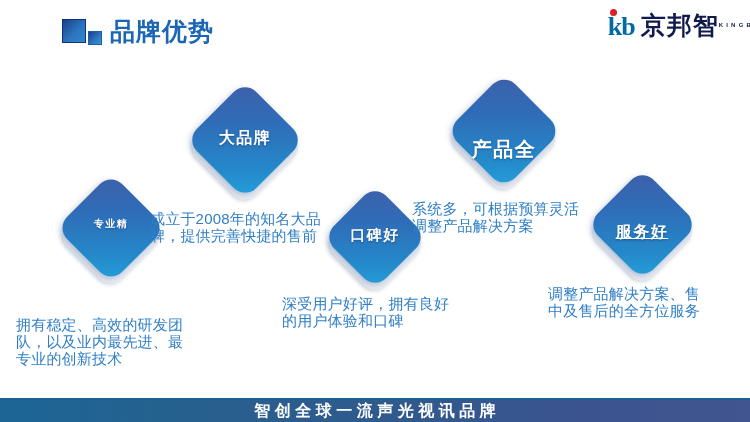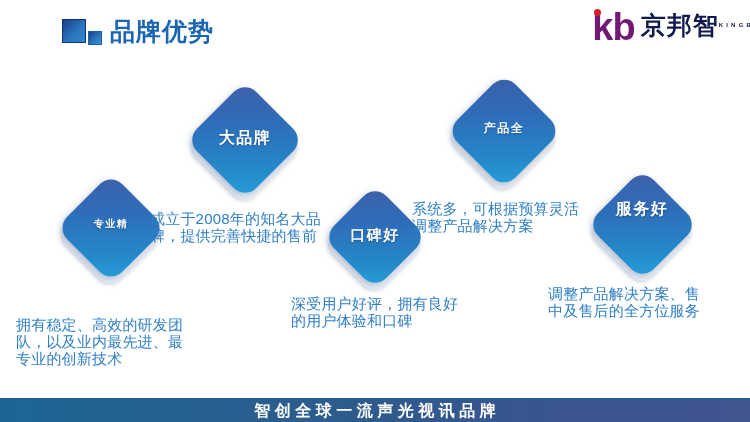--- a/index.html
+++ b/index.html
@@ -56,26 +56,26 @@
   
   #logo {
     position: absolute;
     right: 12px; top: 12px;
     height: 34px;
     display: flex;
     align-items: flex-start;
   }
   .logo-kb {
     position: relative;
-    font-size: 38px;
-    font-weight: bold;
-    color: #701a75;
+    font-size: 26px;
+    font-weight: bold;
+    color: #0369a1;
     line-height: 30px;
     letter-spacing: -1px;
-    font-family: Liberation Sans, sans-serif;
+    font-family: Liberation Serif, serif;
   }
   .logo-dot {
     position: absolute;
     left: 2px; top: -3px;
     width: 7px; height: 7px;
     border-radius: 50%;
     background: #d81f26;
   }
   .logo-cn-wrap {
     margin-left: 6px;
@@ -194,33 +194,33 @@
         <div class="diamond" style="width: 84px; height: 84px;"></div>
         <div class="diamond-label" style="font-size: 16px; top: 30.48px;">大品牌</div>
       </div>
       <div class="node-desc" style="left: 150px; top: 210px; width: 190px; white-space: pre-line;">成立于2008年的知名大品
 牌，提供完善快捷的售前</div>
       <div class="node" style="left: 338px; top: 200px; width: 74px; height: 74px;">
         <div class="diamond-shadow" style="width: 74px; height: 74px; left: 0px; top: 7px;"></div>
         <div class="diamond" style="width: 74px; height: 74px;"></div>
         <div class="diamond-label" style="font-size: 15px; top: 26.2px;">口碑好</div>
       </div>
-      <div class="node-desc" style="left: 291px; top: 295px; width: 186px; white-space: pre-line;">深受用户好评，拥有良好
+      <div class="node-desc" style="left: 282px; top: 295px; width: 186px; white-space: pre-line;">深受用户好评，拥有良好
 的用户体验和口碑</div>
       <div class="node" style="left: 463px; top: 90px; width: 82px; height: 82px;">
         <div class="diamond-shadow" style="width: 82px; height: 82px; left: 0px; top: 7px;"></div>
         <div class="diamond" style="width: 82px; height: 82px;"></div>
-        <div class="diamond-label" style="font-size: 12px; top: 30px;">产品全</div>
+        <div class="diamond-label" style="font-size: 20px; top: 46px;">产品全</div>
       </div>
       <div class="node-desc" style="left: 412px; top: 200px; width: 186px; white-space: pre-line;">系统多，可根据预算灵活
 调整产品解决方案</div>
       <div class="node" style="left: 602.5px; top: 184.5px; width: 79px; height: 79px;">
         <div class="diamond-shadow" style="width: 79px; height: 79px; left: 0px; top: 7px;"></div>
         <div class="diamond" style="width: 79px; height: 79px;"></div>
-        <div class="diamond-label" style="font-size: 16px; top: 14px;">服务好</div>
+        <div class="diamond-label" style="font-size: 16px; top: 37px; text-decoration: underline;">服务好</div>
       </div>
       <div class="node-desc" style="left: 548px; top: 285px; width: 190px; white-space: pre-line;">调整产品解决方案、售
 中及售后的全方位服务</div>
     </div>
 
   <div id="footer">
     <span id="footer-text">智创全球一流声光视讯品牌</span>
   </div>
 
 </div>

